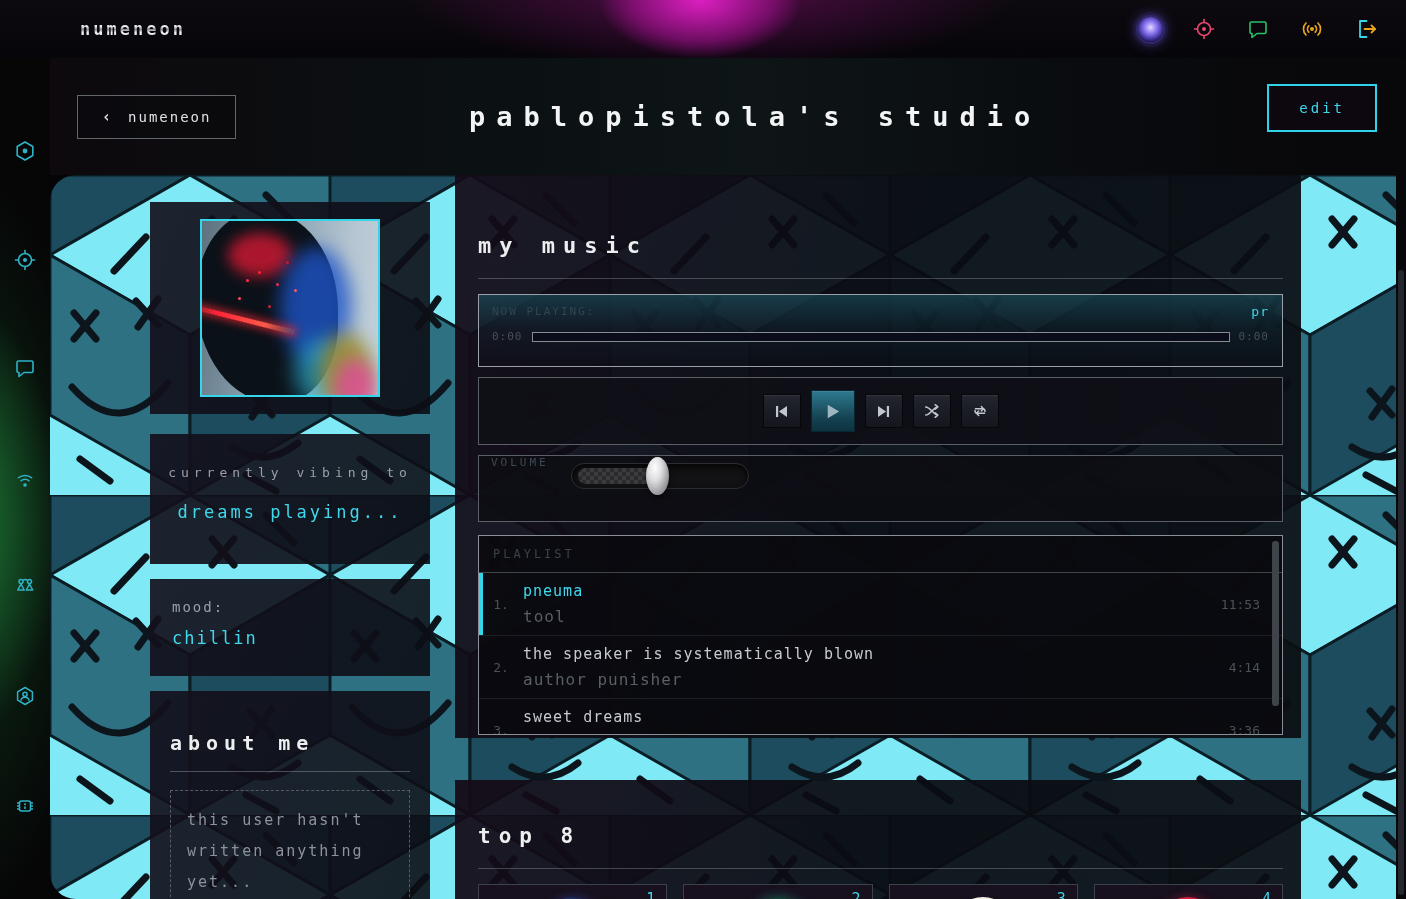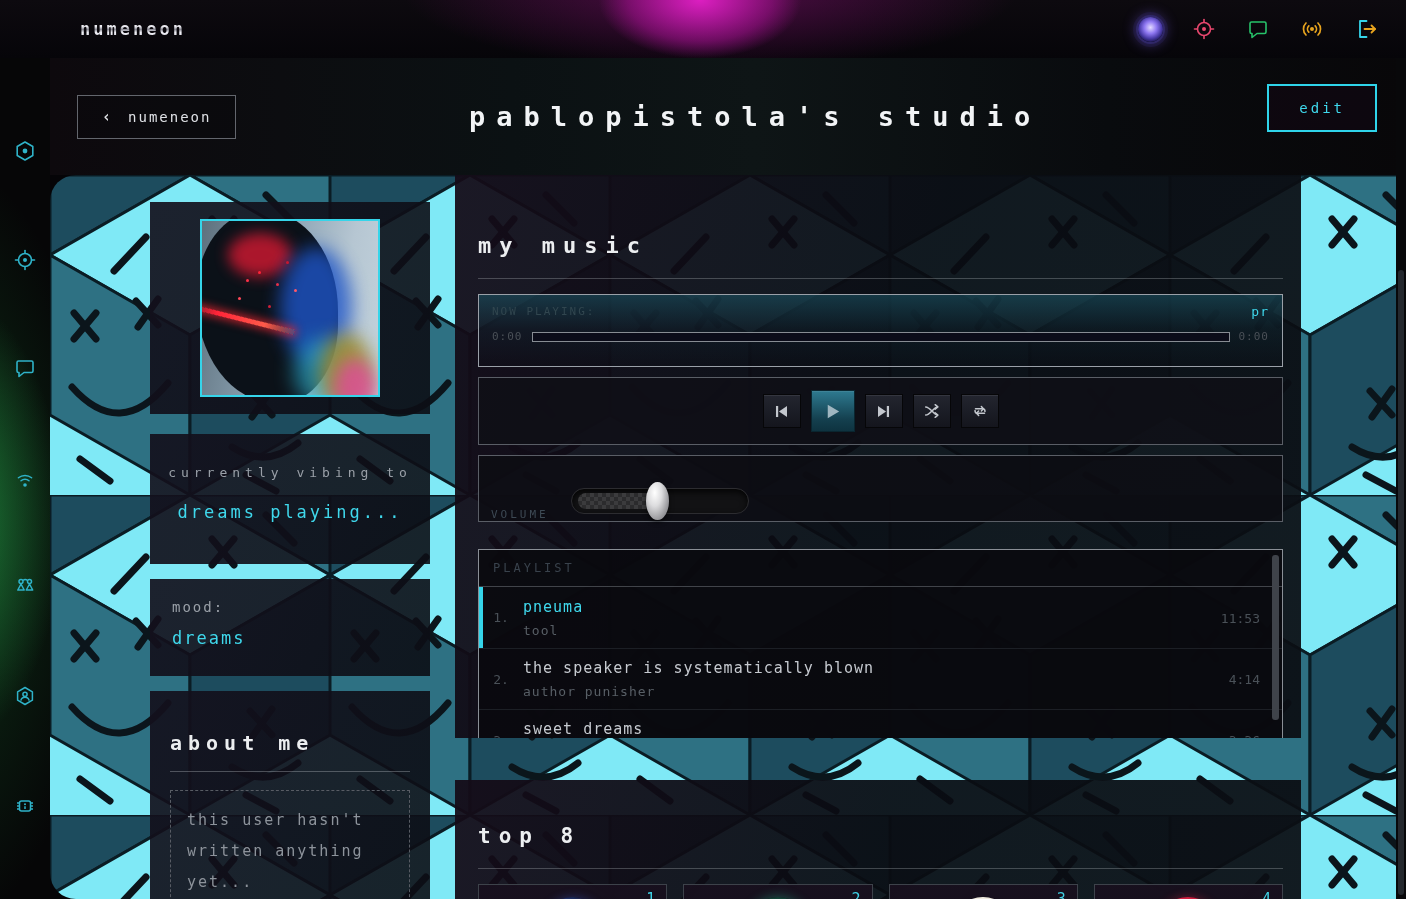--- a/index.html
+++ b/index.html
@@ -100,43 +100,43 @@
   .np-track { flex:1; height:10px; border:1px solid #878c93; background:#0b0c19; cursor:pointer; }
 
   .controls { height:68px; border:1px solid #5a5e66; background:rgba(15,15,22,0.85); margin-bottom:10px;
     display:flex; align-items:center; justify-content:center; gap:10px; }
   .ctrl-btn { width:38px; height:34px; display:flex; align-items:center; justify-content:center;
     background:linear-gradient(180deg,#23252f,#14151d); border:1px solid #060608; color:#c3c7cd;
     box-shadow:inset 0 1px 0 rgba(255,255,255,0.08); cursor:pointer; }
   .ctrl-btn.play { width:44px; height:42px; color:#9fb6c0;
     background:linear-gradient(180deg,#2e7a90,#14404f 70%,#0e3340); border:1px solid #0a2630; }
 
-  .volume { height:67px; border:1px solid #5a5e66; background:rgba(13,13,19,0.85); margin-bottom:27px;
-    display:flex; align-items:flex-end; padding-left:12px; }
+  .volume { height:67px; border:1px solid #5a5e66; background:rgba(13,13,19,0.85); margin-bottom:13px;
+    display:flex; align-items:flex-start; padding-left:12px; }
   .vol-label { color:#3d4954; font-size:11px; letter-spacing:3px; width:68px; }
   .vol-slider { position:relative; width:178px; height:40px; margin-left:12px; cursor:pointer; }
   .vol-track { position:absolute; left:0; right:0; top:7px; height:26px; border-radius:13px;
     background:#121214; border:1px solid #2c2c30; box-shadow:inset 0 3px 6px rgba(0,0,0,0.8); }
   .vol-fill { position:absolute; left:7px; top:12px; height:16px; width:80px; border-radius:8px 0 0 8px;
     background:repeating-conic-gradient(#3b3b3d 0 25%, #2b2b2d 0 50%); background-size:8px 8px; }
   .vol-knob { position:absolute; left:75px; top:1px; width:23px; height:38px; border-radius:50%;
     background:radial-gradient(ellipse at 38% 28%, #ffffff, #dcdcde 35%, #9a9a9e 70%, #6e6e72);
     box-shadow:0 2px 5px rgba(0,0,0,0.6); cursor:grab; }
 
   .playlist { height:200px; border:1px solid #8a8f96; background:rgba(9,9,14,0.88); position:relative; overflow:hidden; }
   .pl-header { padding:11px 14px; color:#39424c; font-size:12px; letter-spacing:3px;
     border-bottom:1px solid rgba(120,125,132,0.5); }
   .pl-row { display:flex; align-items:center; padding:9px 44px 9px 0; min-height:61px; position:relative; cursor:pointer; }
   .pl-row + .pl-row { border-top:1px solid #1c1f25; }
   .pl-row.active { box-shadow:inset 4px 0 0 #35d5ea; }
   .pl-num { width:44px; text-align:center; color:#4a5158; font-size:13px; flex-shrink:0; }
   .pl-meta { flex:1; }
   .pl-title { font-size:15px; letter-spacing:1px; color:#c6cad0; }
   .pl-row.active .pl-title { color:#3fd8ec; }
-  .pl-artist { font-size:13px; letter-spacing:1px; color:#585f66; margin-top:7px; }
+  .pl-artist { font-size:16px; letter-spacing:1px; color:#585f66; margin-top:7px; }
   .pl-duration { position:absolute; right:22px; top:50%; transform:translateY(-50%); color:#4a5158; font-size:13px; }
   .pl-scrollbar { position:absolute; right:3px; top:5px; bottom:5px; width:7px; cursor:pointer; }
   .pl-thumb { width:100%; height:88%; background:#3f434a; border-radius:3px; }
 
   .top8-panel { margin-top:42px; height:160px; position:relative; padding:0 18px 0 23px; }
   .top8-panel .section-title { padding-top:44px; font-size:21px; }
   .cards-row { display:flex; gap:16px; }
   .t8-card { flex:1; height:150px; border:1px solid #3d424a; position:relative; overflow:hidden; cursor:pointer;
     background:linear-gradient(180deg, rgba(24,16,30,0.95), rgba(12,10,16,0.95)); }
   .t8-rank { position:absolute; top:5px; right:10px; color:#3fd0e4; font-size:15px; letter-spacing:1px; }
@@ -316,21 +316,21 @@
         </div>
       </div>
 
       <div class="p-panel vibing-panel">
         <div class="vibing-label">currently vibing to</div>
         <div class="vibing-value">dreams playing...</div>
       </div>
 
       <div class="p-panel mood-panel">
         <div class="mood-label">mood:</div>
-        <div class="mood-value">dreams</div>
+        <div class="mood-value">chillin</div>
       </div>
 
       <div class="p-panel about-panel">
         <h2 class="about-title">about me</h2>
         <hr class="about-hr">
         <div class="about-box">this user hasn't written anything yet...</div>
       </div>
     </aside>
 
     <main class="main-col">

